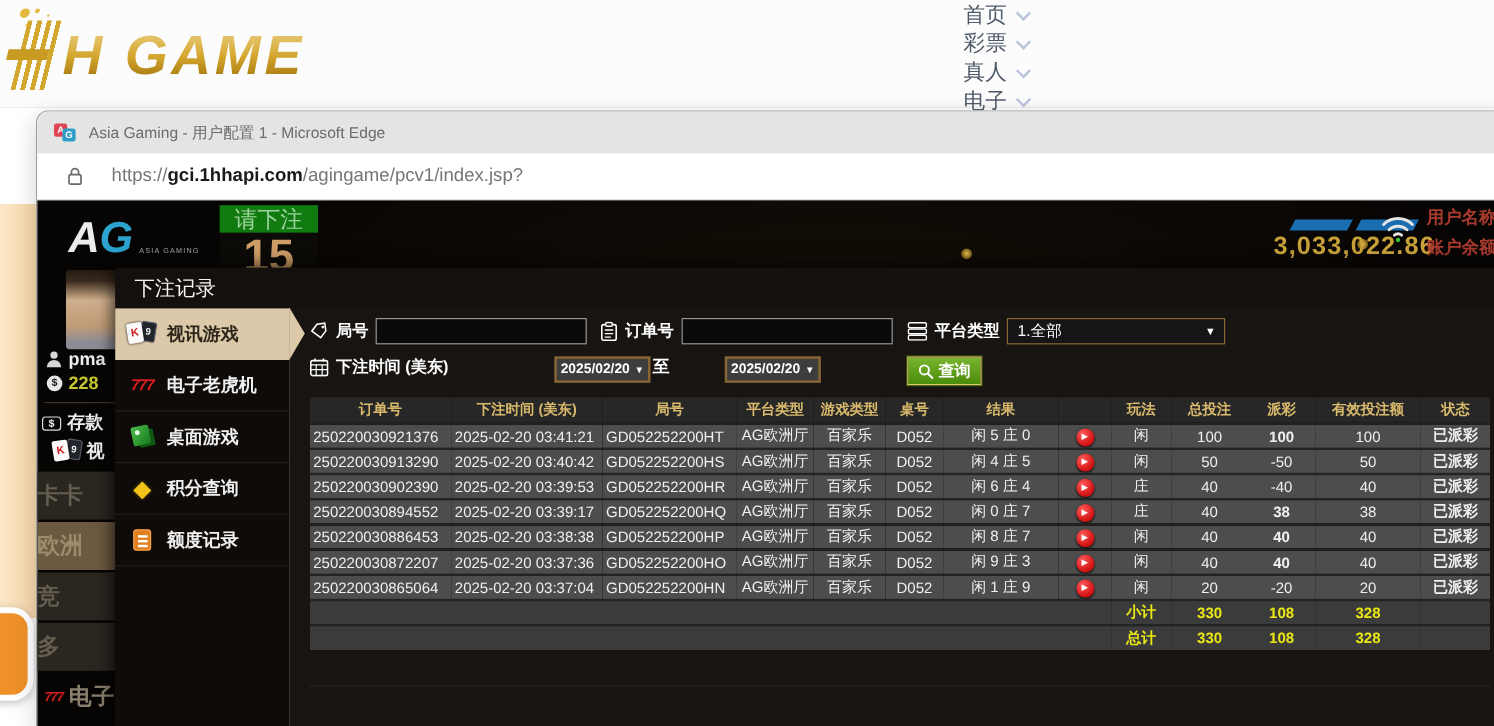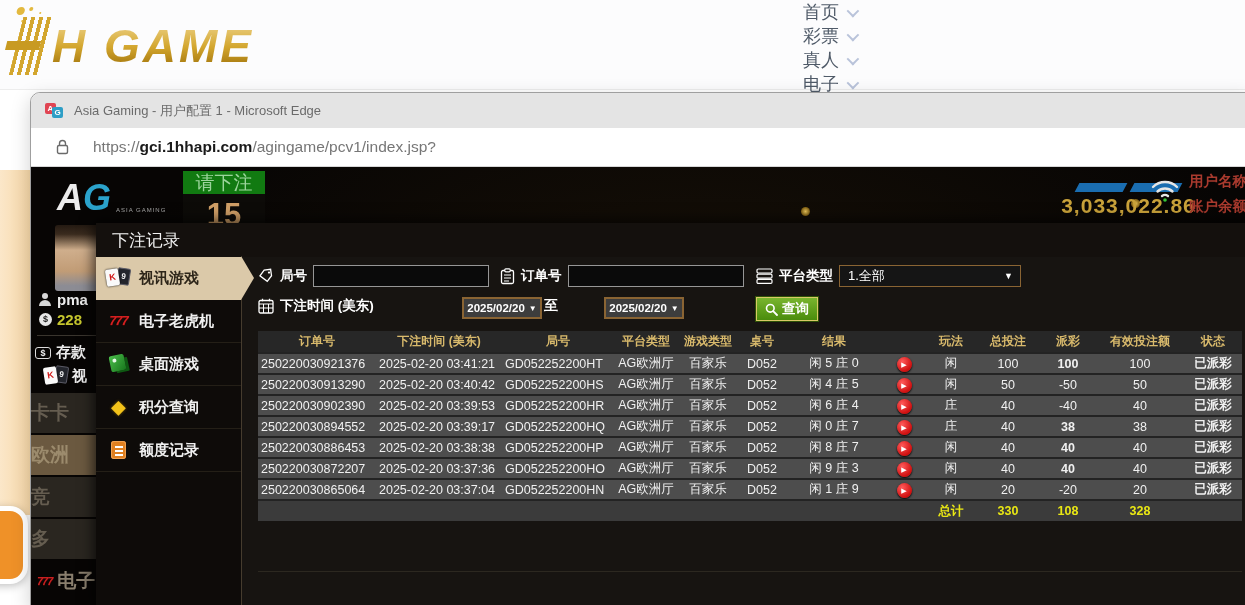--- a/index.html
+++ b/index.html
@@ -43,21 +43,21 @@
   
   .game { position:relative; width:100%; height:442px; background:#070504; overflow:hidden; }
   .game::before { content:""; position:absolute; inset:0; background:radial-gradient(ellipse at 55% 30%, #171007 0%, rgba(0,0,0,0) 60%); }
   .glow { position:absolute; width:9px; height:9px; border-radius:50%; background:radial-gradient(#e8c35a,#7a5a10 70%, transparent); }
   .ag-logo { position:absolute; left:26px; top:10px; display:flex; align-items:flex-end; }
   .ag-a { font-size:36px; font-weight:900; font-style:italic; color:#ececec; }
   .ag-g { font-size:36px; font-weight:900; font-style:italic; color:#2ba3cc; }
   .ag-sub { font-size:6px; letter-spacing:1px; color:#a8a8a8; margin:0 0 6px 5px; }
   .countdown { position:absolute; left:152px; top:4px; width:82px; height:64px; }
   .cd-head { height:23px; background:#117a11; color:#9bd49b; font-size:19px; display:flex; align-items:center; justify-content:center; }
-  .cd-body { height:41px; background:rgba(14,12,9,.88); color:#cf9e66; font-size:31px; font-weight:bold; display:flex; align-items:center; justify-content:center; }
+  .cd-body { height:41px; background:rgba(14,12,9,.88); color:#cf9e66; font-size:38px; font-weight:bold; display:flex; align-items:center; justify-content:center; }
   .jackpot { position:absolute; left:975px; top:16px; width:245px; text-align:center; }
   .jp-row { display:flex; align-items:center; justify-content:center; gap:7px; }
   .jp-wing { width:48px; height:9px; background:#1a6db0; transform:skewX(-28deg); }
   .jp-text { font-size:26px; font-weight:900; font-style:italic; letter-spacing:1px;
     background:linear-gradient(180deg,#ecc96a,#97700f); -webkit-background-clip:text; background-clip:text; color:transparent; }
   .jp-num { margin-top:2px; color:#c9a23a; font-size:21px; font-weight:bold; letter-spacing:1px; }
   .wifi { position:absolute; left:1118px; top:10px; }
   .uinfo { position:absolute; left:1158px; top:5px; }
   .uinfo div { font-size:14.5px; font-weight:bold; color:#a93a2e; white-space:nowrap; margin-bottom:6px; }
 
@@ -510,20 +510,28 @@
                     <td>闲 1 庄 9</td>
                     <td><span class="play-btn">▶</span></td>
                     <td>闲</td>
                     <td>20</td>
                     <td class="loss">-20</td>
                     <td>20</td>
                     <td class="stat">已派彩</td>
                   </tr>
                   <tr class="total">
                     <td colspan="8"></td>
+                    <td class="tlab">小计</td>
+                    <td class="tnum">330</td>
+                    <td class="tnum">108</td>
+                    <td class="tnum">328</td>
+                    <td></td>
+                  </tr>
+                  <tr class="total">
+                    <td colspan="8"></td>
                     <td class="tlab">总计</td>
                     <td class="tnum">330</td>
                     <td class="tnum">108</td>
                     <td class="tnum">328</td>
                     <td></td>
                   </tr>
                 </tbody>
               </table>
             <div class="bottom-line"></div>
           </div>

